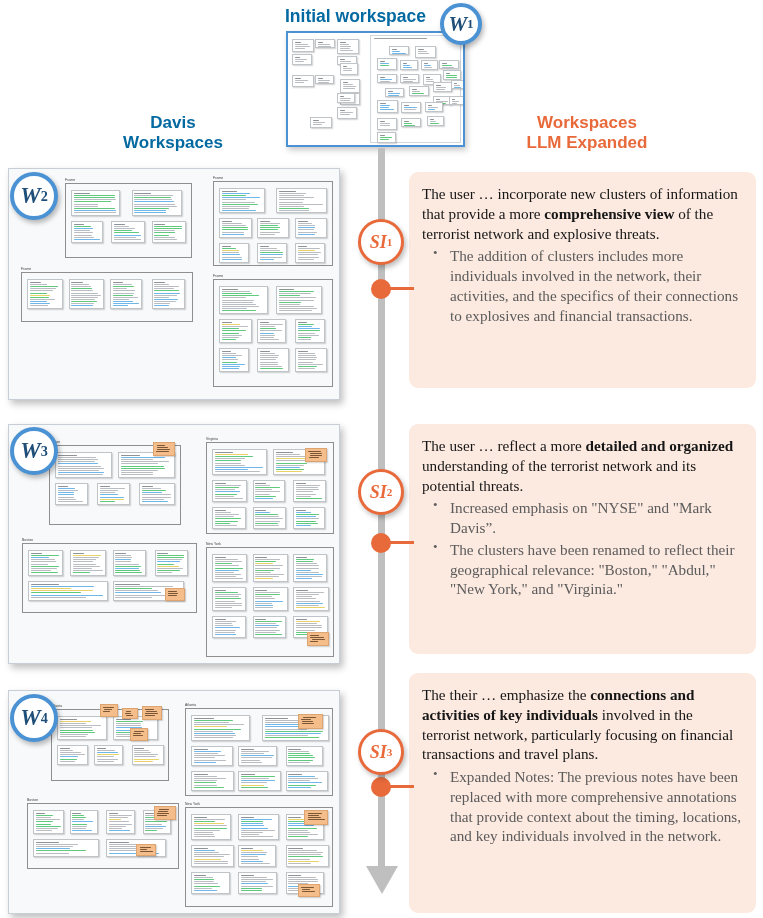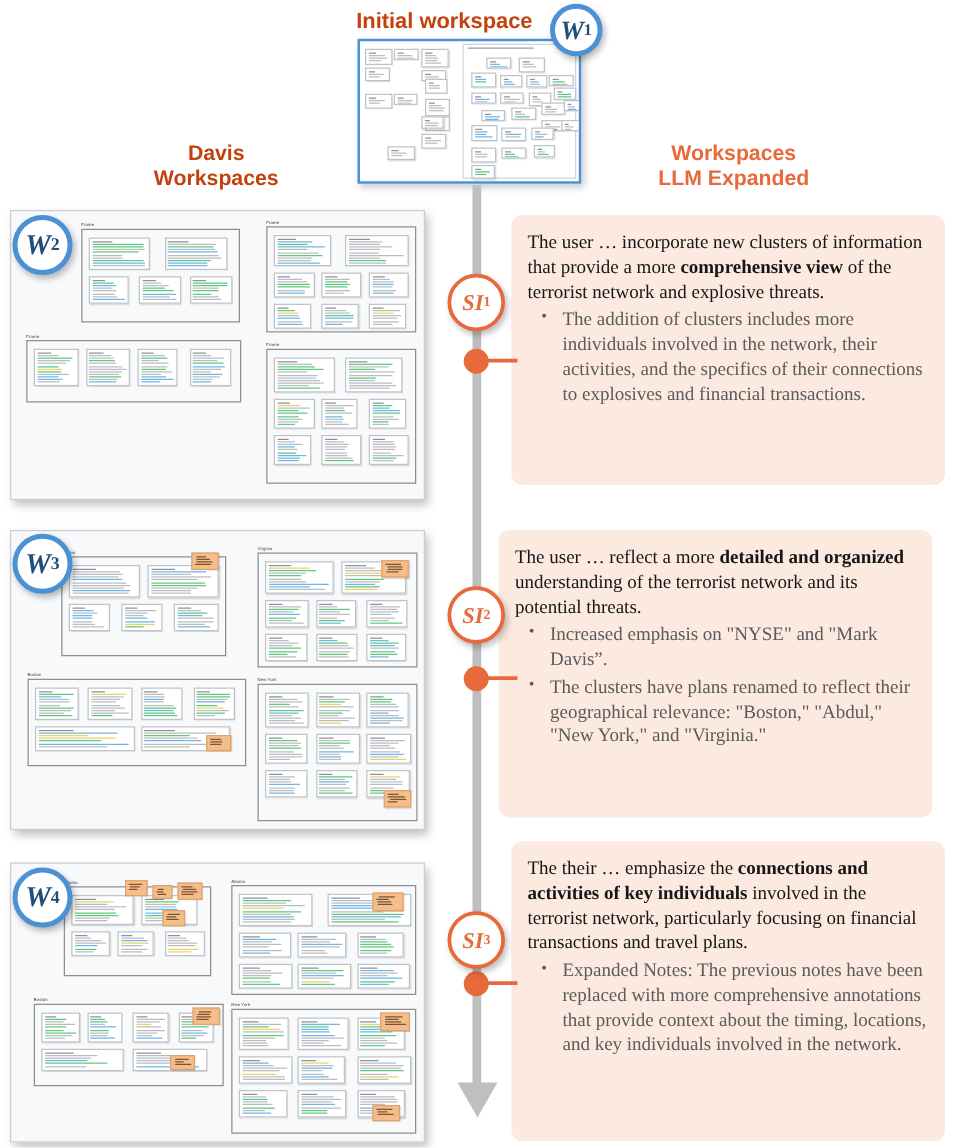--- a/index.html
+++ b/index.html
@@ -7,21 +7,21 @@
     width:763px;height:918px;
     background:#ffffff;
     font-family:"Liberation Sans", sans-serif;
     overflow:hidden;
     position:relative;
   }
   .stage{position:absolute;left:0;top:0;width:763px;height:918px;}
 
   
   .hdr{position:absolute;font-weight:bold;text-align:center;line-height:1.18;}
-  .hdr-blue{color:#c2410c;}
+  .hdr-blue{color:#0369a1;}
   .hdr-orange{color:#e8693a;}
   #hdr-initial{left:248px;top:6px;width:215px;font-size:17.5px;}
   #hdr-visual{left:88px;top:113px;width:170px;font-size:17px;}
   #hdr-llm{left:487px;top:113px;width:200px;font-size:17px;}
 
   
   .wbadge{
     position:absolute;border-radius:50%;
     background:#ffffff;border:4px solid #4b92d4;
     box-sizing:border-box;
@@ -100,21 +100,21 @@
   #si1-conn{left:388px;top:287px;width:26px;}
   #si2-conn{left:388px;top:541px;width:26px;}
   #si3-conn{left:388px;top:785px;width:26px;}
 
   
   .panel{position:absolute;background:#fceae1;border-radius:9px;
          box-sizing:border-box;padding:12px 14px 12px 13px;
          font-family:"Liberation Serif", serif;color:#161616;
          overflow:hidden;}
   #panel1{left:409px;top:172px;width:347px;height:216px;}
-  #panel2{left:399px;top:424px;width:347px;height:230px;}
+  #panel2{left:409px;top:424px;width:347px;height:230px;}
   #panel3{left:409px;top:673px;width:347px;height:240px;}
   .panel .lead{font-size:15.2px;line-height:1.3;margin:0 0 3px 0;}
   .panel .lead b{font-weight:bold;}
   .panel ul{margin:0;padding:0;list-style:none;}
   .panel li{position:relative;font-size:15.2px;line-height:1.3;
             color:#5b5b5b;padding-left:28px;margin-top:2px;}
   .panel li .bul{position:absolute;left:11px;top:-1px;font-size:13px;color:#5b5b5b;}
 </style>
 </head>
 <body>
@@ -1356,21 +1356,21 @@
     <p class="lead"><span>The user … incorporate new clusters of information that provide a more </span><b>comprehensive view</b><span> of the terrorist network and explosive threats.</span></p>
     <ul>
         <li><span class="bul">•</span><span>The addition of clusters includes more individuals involved in the network, their activities, and the specifics of their connections to explosives and financial transactions.</span></li>
       </ul>
   </div>
 
   <div class="panel" id="panel2">
     <p class="lead"><span>The user … reflect a more </span><b>detailed and organized</b><span> understanding of the terrorist network and its potential threats.</span></p>
     <ul>
         <li><span class="bul">•</span><span>Increased emphasis on "NYSE" and "Mark Davis”.</span></li>
-        <li><span class="bul">•</span><span>The clusters have plans renamed to reflect their geographical relevance: "Boston," "Abdul," "New York," and "Virginia."</span></li>
+        <li><span class="bul">•</span><span>The clusters have been renamed to reflect their geographical relevance: "Boston," "Abdul," "New York," and "Virginia."</span></li>
       </ul>
   </div>
 
   <div class="panel" id="panel3">
     <p class="lead"><span>The their … emphasize the </span><b>connections and activities of key individuals</b><span> involved in the terrorist network, particularly focusing on financial transactions and travel plans.</span></p>
     <ul>
         <li><span class="bul">•</span><span>Expanded Notes: The previous notes have been replaced with more comprehensive annotations that provide context about the timing, locations, and key individuals involved in the network.</span></li>
       </ul>
   </div>
 

